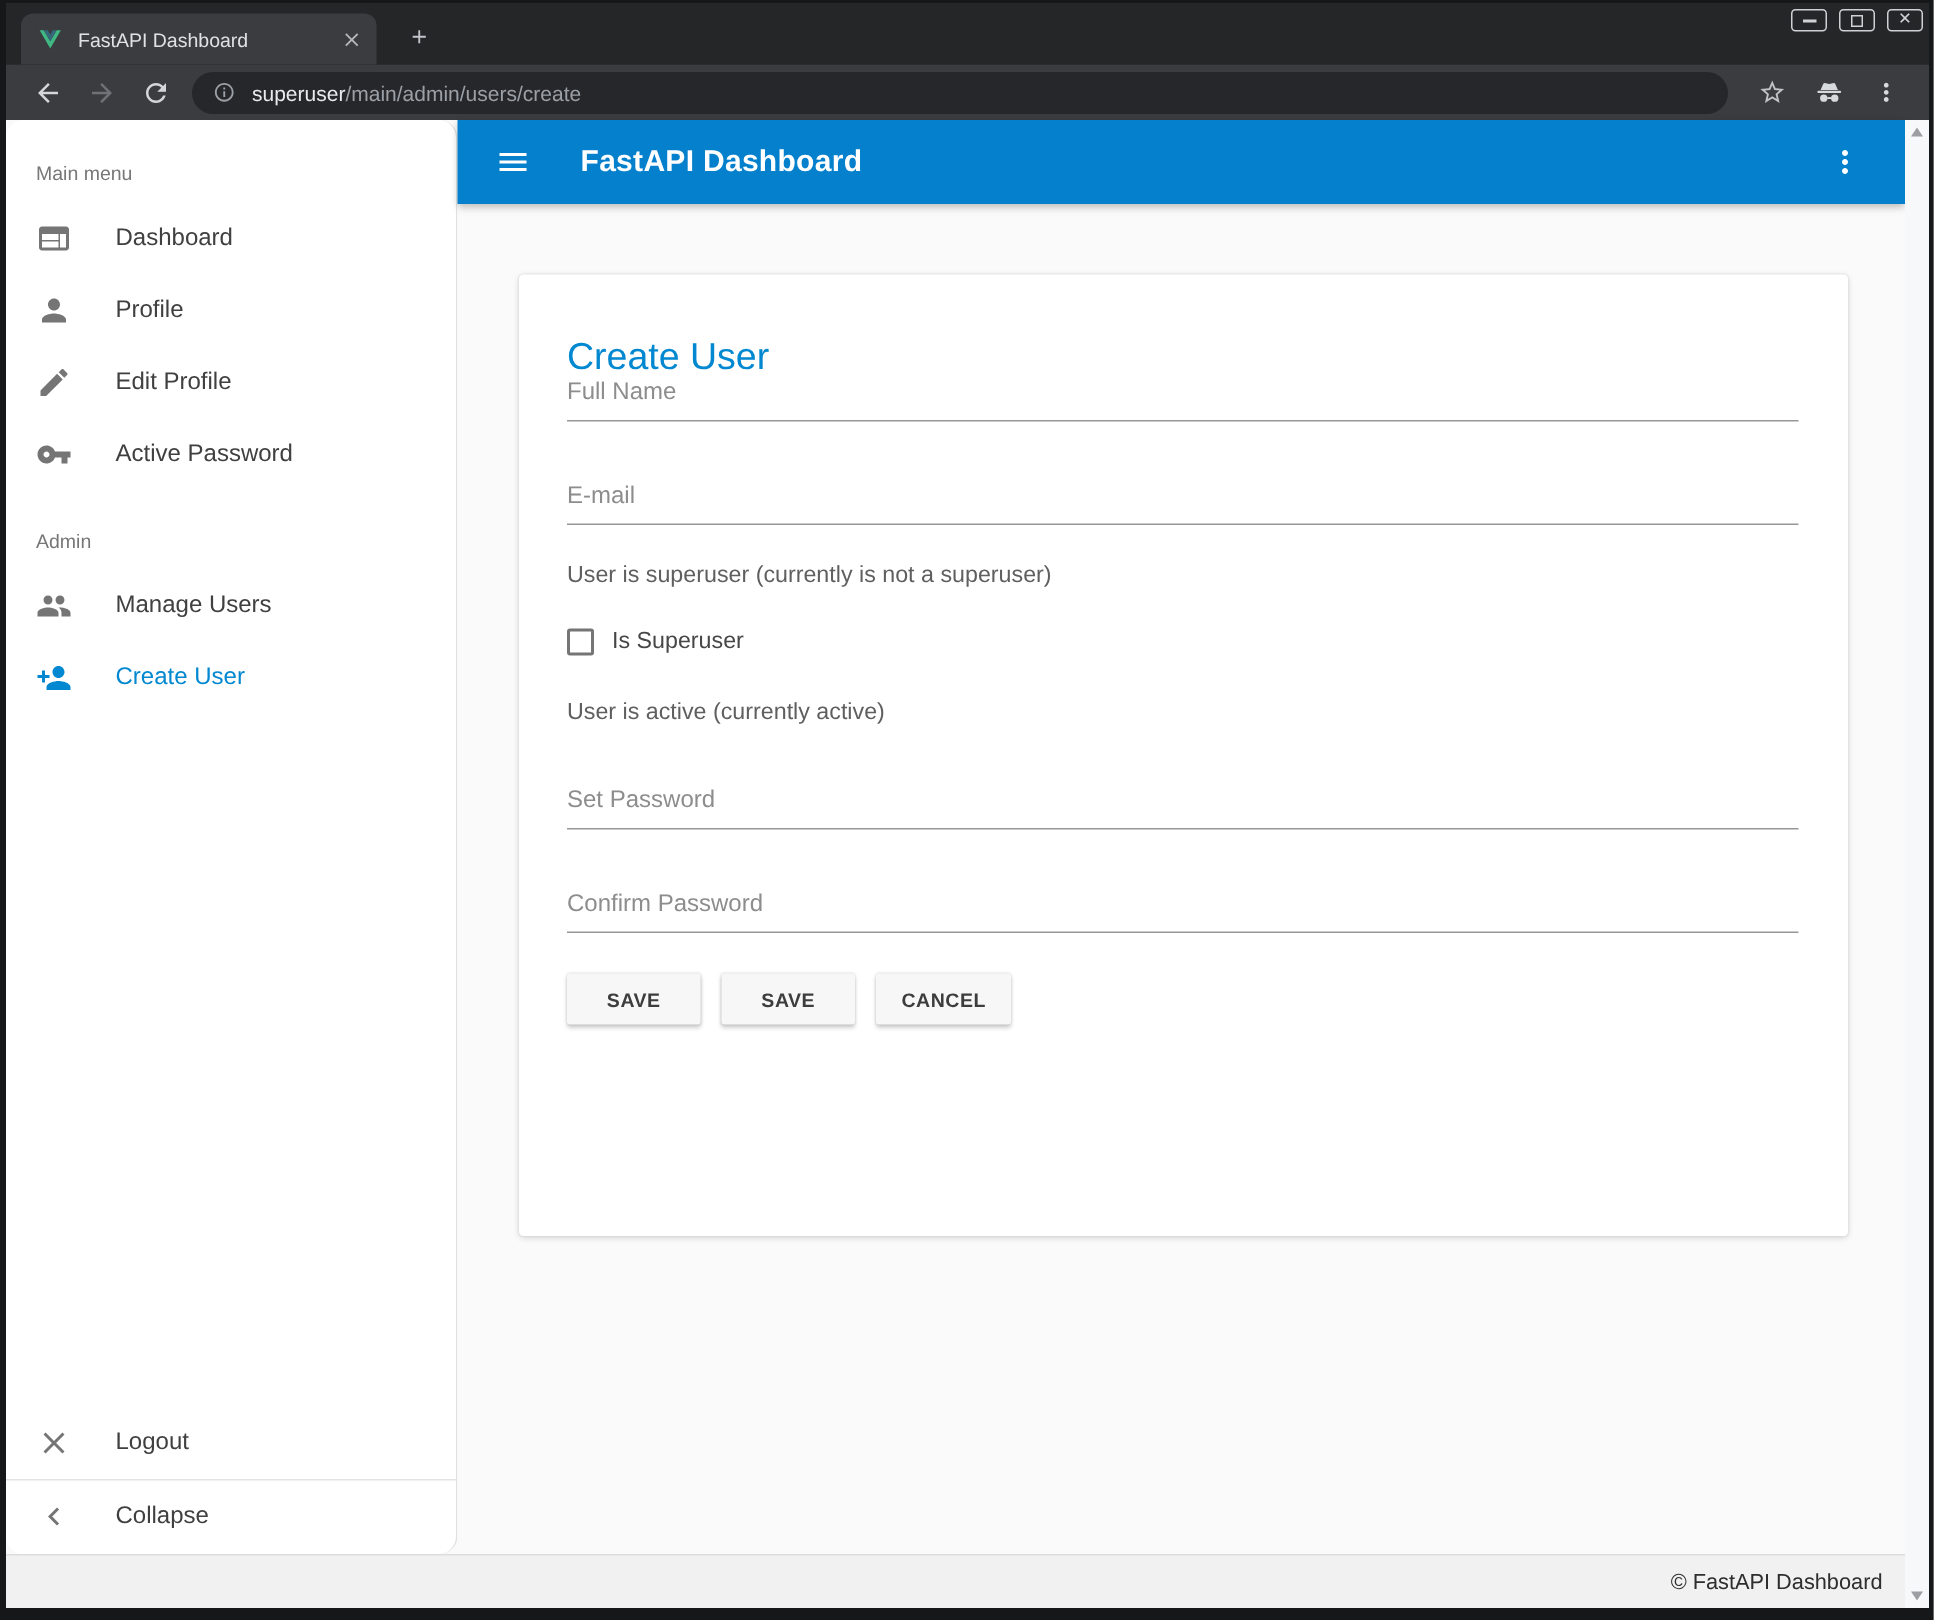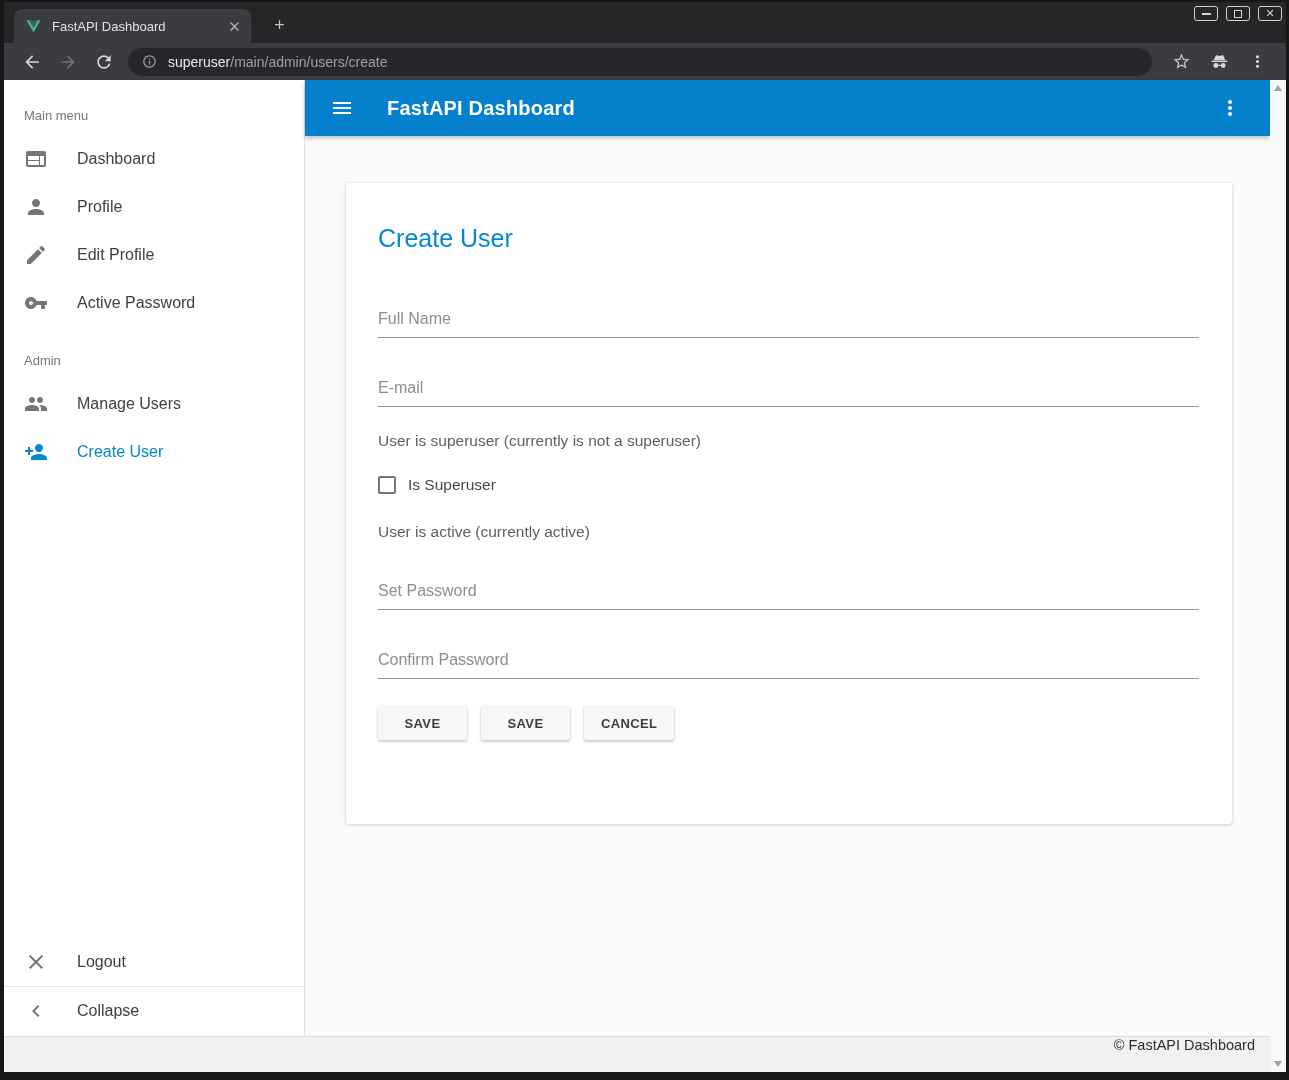--- a/index.html
+++ b/index.html
@@ -44,21 +44,21 @@
   .tb-ic{ width:26px; height:26px; margin:0 6px; display:flex; align-items:center; justify-content:center; }
   .tb-ic svg{ width:19px; height:19px; fill:#bfc3c7; }
   .tb-ic.bright svg{ fill:#d7dadd; }
 
   
   .viewport{ flex:1; position:relative; background:#fafafa; display:flex; flex-direction:column; min-height:0; }
   .content-row{ flex:1; display:flex; min-height:0; margin-right:16px; }
 
   
   .sidebar{ width:301px; flex:none; background:#fff; border-right:1px solid #e1e1e1;
-    display:flex; flex-direction:column; padding-bottom:1px; }
+    display:flex; flex-direction:column; padding-bottom:1px;border-radius:12px; }
   .section-label{ font-size:13px; color:#777; padding:28px 0 12px 20px; }
   .section-label.admin{ padding-top:26px; }
   .side-item{ height:48px; flex:none; display:flex; align-items:center; padding-left:20px; cursor:pointer; }
   .side-item svg{ width:24px; height:24px; fill:#757575; flex:none; }
   .side-label{ margin-left:29px; font-size:16px; color:#404040; }
   .side-item.active svg{ fill:#0288d1; }
   .side-item.active .side-label{ color:#0288d1; }
   .side-spacer{ flex:1; }
   .side-divider{ height:1px; background:#e3e3e3; flex:none; }
 
@@ -74,41 +74,41 @@
   .main-content{ flex:1; overflow:hidden; }
   .card{ margin:47px 0 0 41px; width:886px; height:641px; background:#fff; border-radius:3px;
     box-shadow:0 1px 4px rgba(0,0,0,.14), 0 0 0 1px rgba(0,0,0,.03);
     padding:0 33px 0 32px; }
   .form-title{ margin:0; padding-top:40px; font-size:25px; font-weight:400; color:#0288d1; line-height:30px; }
 
   .mat-input{ display:block; width:100%; background:transparent; border:none;
     border-bottom:1px solid #979797; font-size:16px; color:#333; padding:0 0 9px 0;
     outline:none; font-family:inherit; border-radius:0; }
   .mat-input::placeholder{ color:#8d8d8d; opacity:1; }
-  .tf-fullname{ margin-top:57px; }
+  .tf-fullname{ }
   .tf-email{ margin-top:41px; }
   .hint{ font-size:15.5px; color:#5f5f5f; margin-top:25px; }
   .hint.second{ margin-top:29px; }
   .cb-row{ display:flex; align-items:center; margin-top:26px; cursor:pointer; }
   .cb{ width:18px; height:18px; border-radius:2px; flex:none; }
   .cb.unchecked{ border:2px solid #757575; background:#fff; }
   .cb.checked{ background:#64b5f6; display:flex; align-items:center; justify-content:center; }
   .cb.checked svg{ width:15px; height:15px; fill:#fff; }
   .cb-label{ margin-left:12px; font-size:15.5px; color:#474747; }
   .tf-setpw{ margin-top:41px; }
   .tf-confirm{ margin-top:41px; }
   .btn-row{ margin-top:27px; display:flex; gap:14px; }
   .btn{ min-width:89px; height:34px; padding:0 17px; background:#f7f7f7; border:none; border-radius:2px;
     box-shadow:0 2px 3px rgba(0,0,0,.18), 0 0 2px rgba(0,0,0,.12);
     font-size:13px; font-weight:700; color:#3d3d3d; letter-spacing:.35px;
     font-family:inherit; cursor:pointer; }
 
   
   .page-footer{ height:36px; flex:none; background:#f1f1f1; border-top:1px solid #ddd;
-    display:flex; justify-content:flex-end; padding-right:31px;
+    display:flex; align-items:center; justify-content:flex-end; padding-right:31px;
     font-size:14.5px; color:#2e2e2e; }
   .page-scrollbar{ position:absolute; top:0; right:0; bottom:0; width:16px; background:#f7f8f9;
     display:flex; flex-direction:column; justify-content:space-between; align-items:center;
     padding:5px 0; z-index:5; }
   .sb-up{ width:0; height:0; border-left:4.5px solid transparent; border-right:4.5px solid transparent;
     border-bottom:6px solid #9b9fa3; }
   .sb-down{ width:0; height:0; border-left:4.5px solid transparent; border-right:4.5px solid transparent;
     border-top:6px solid #9b9fa3; }
 </style>
 </head>

